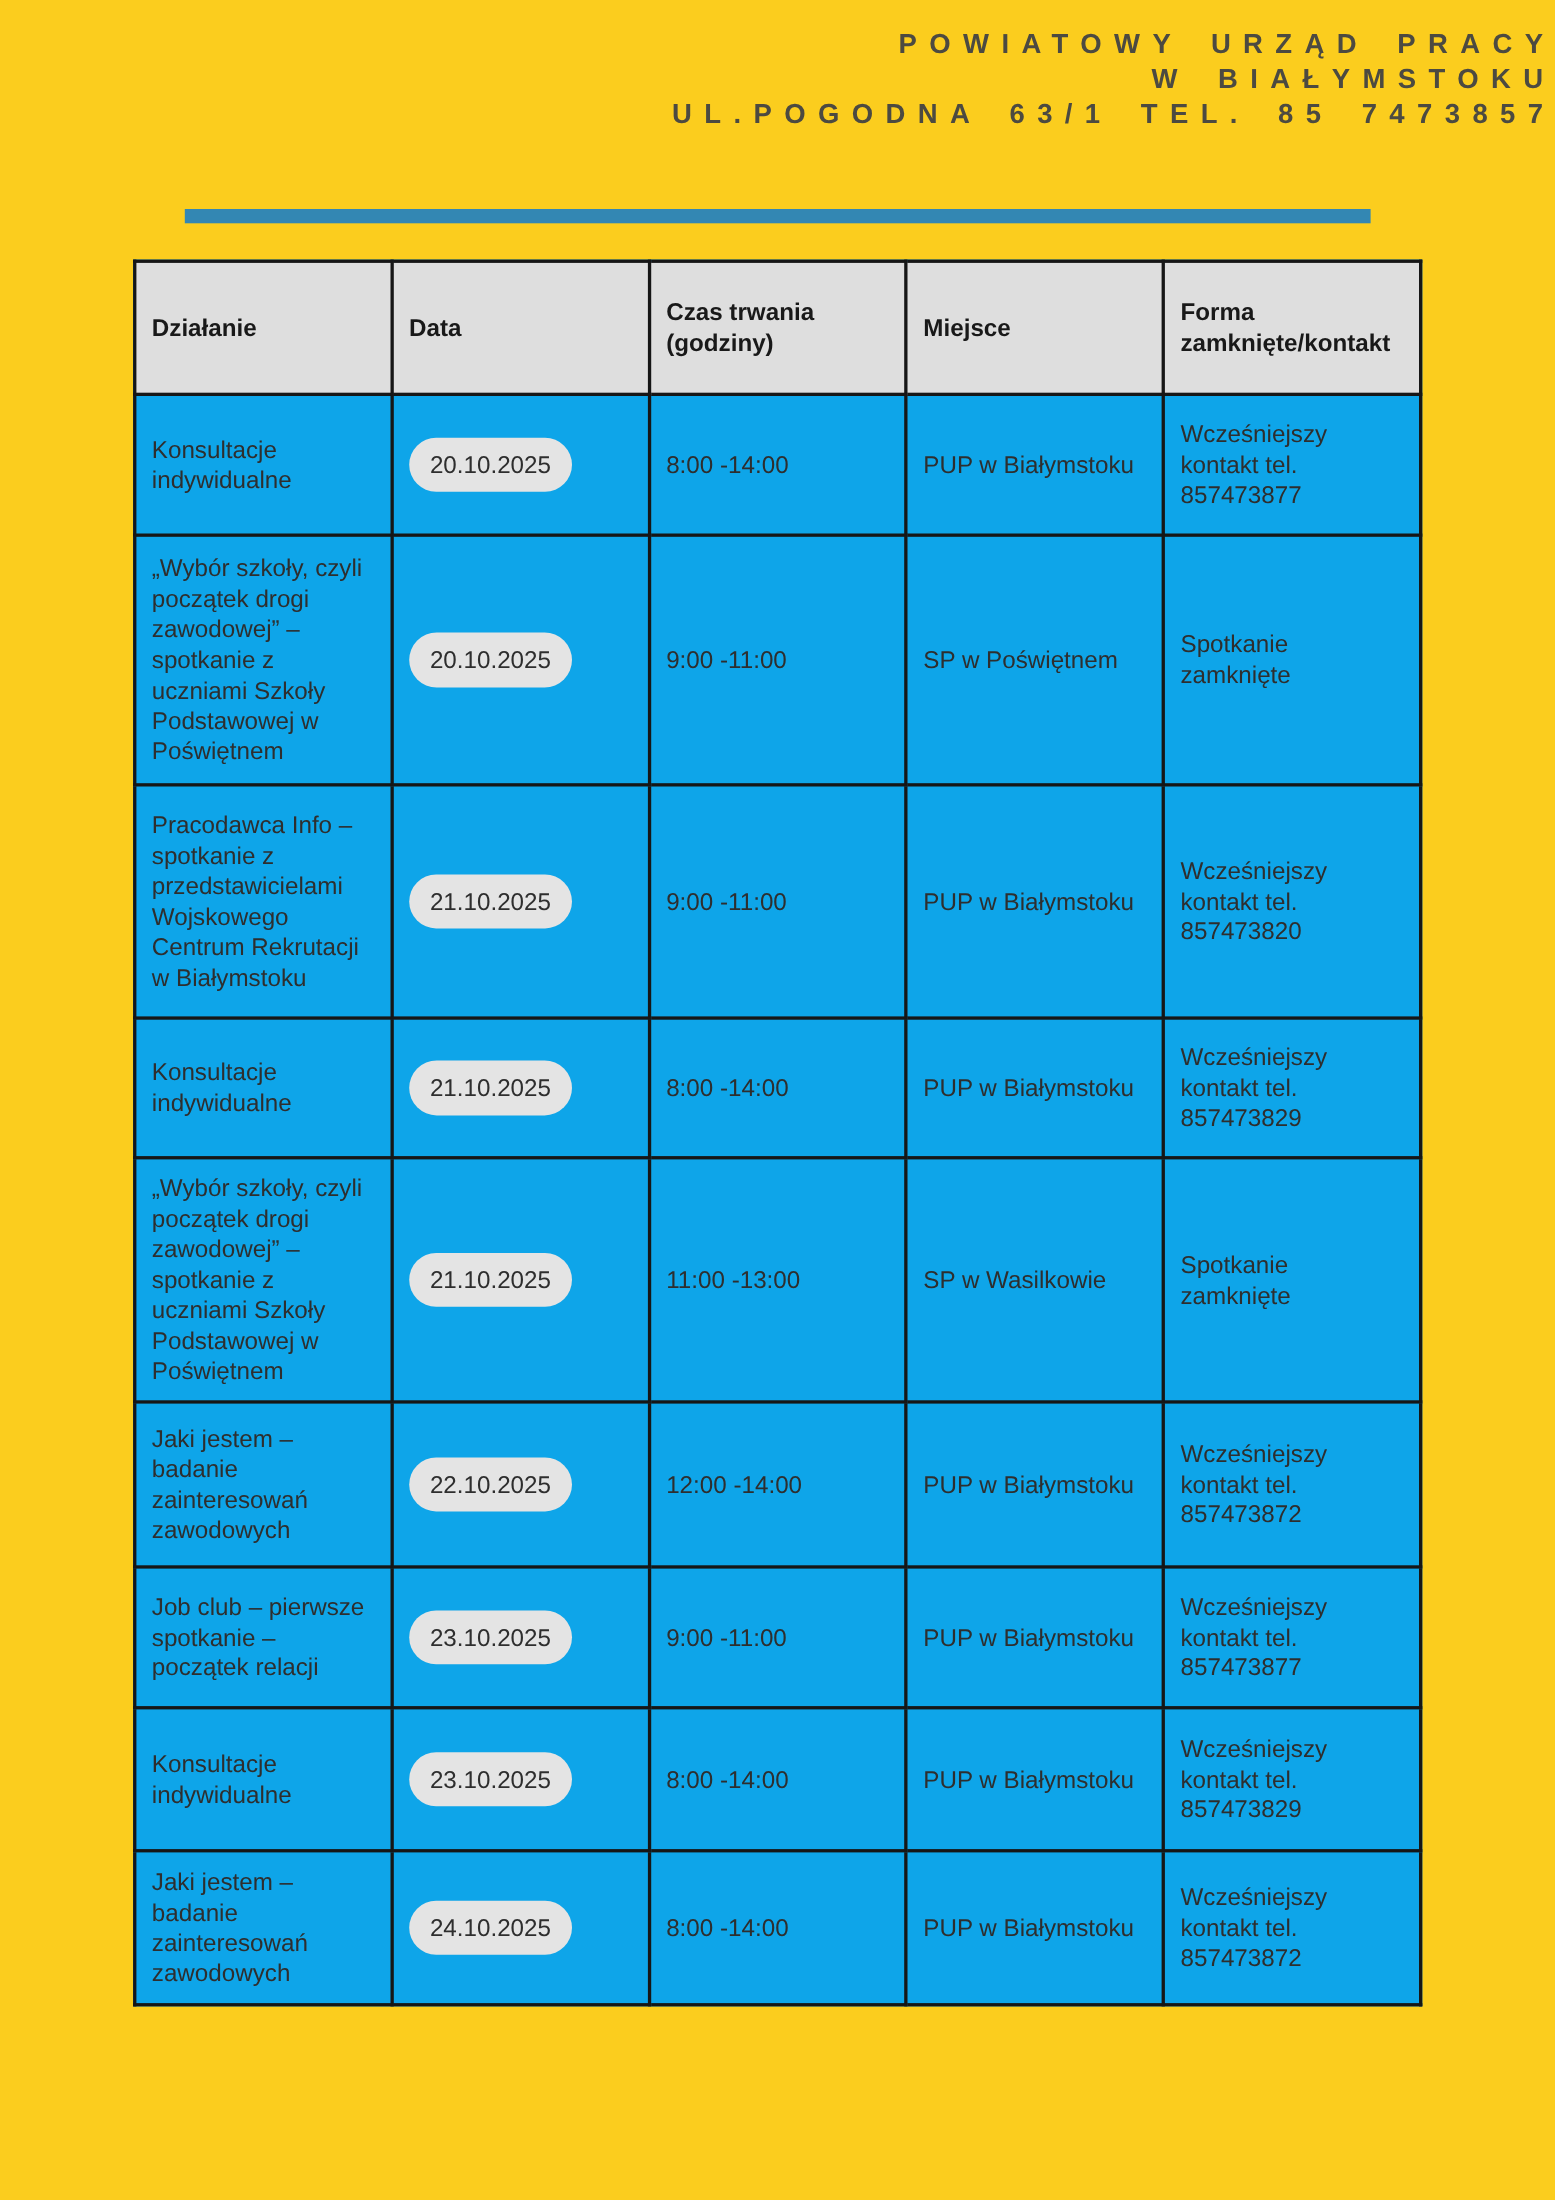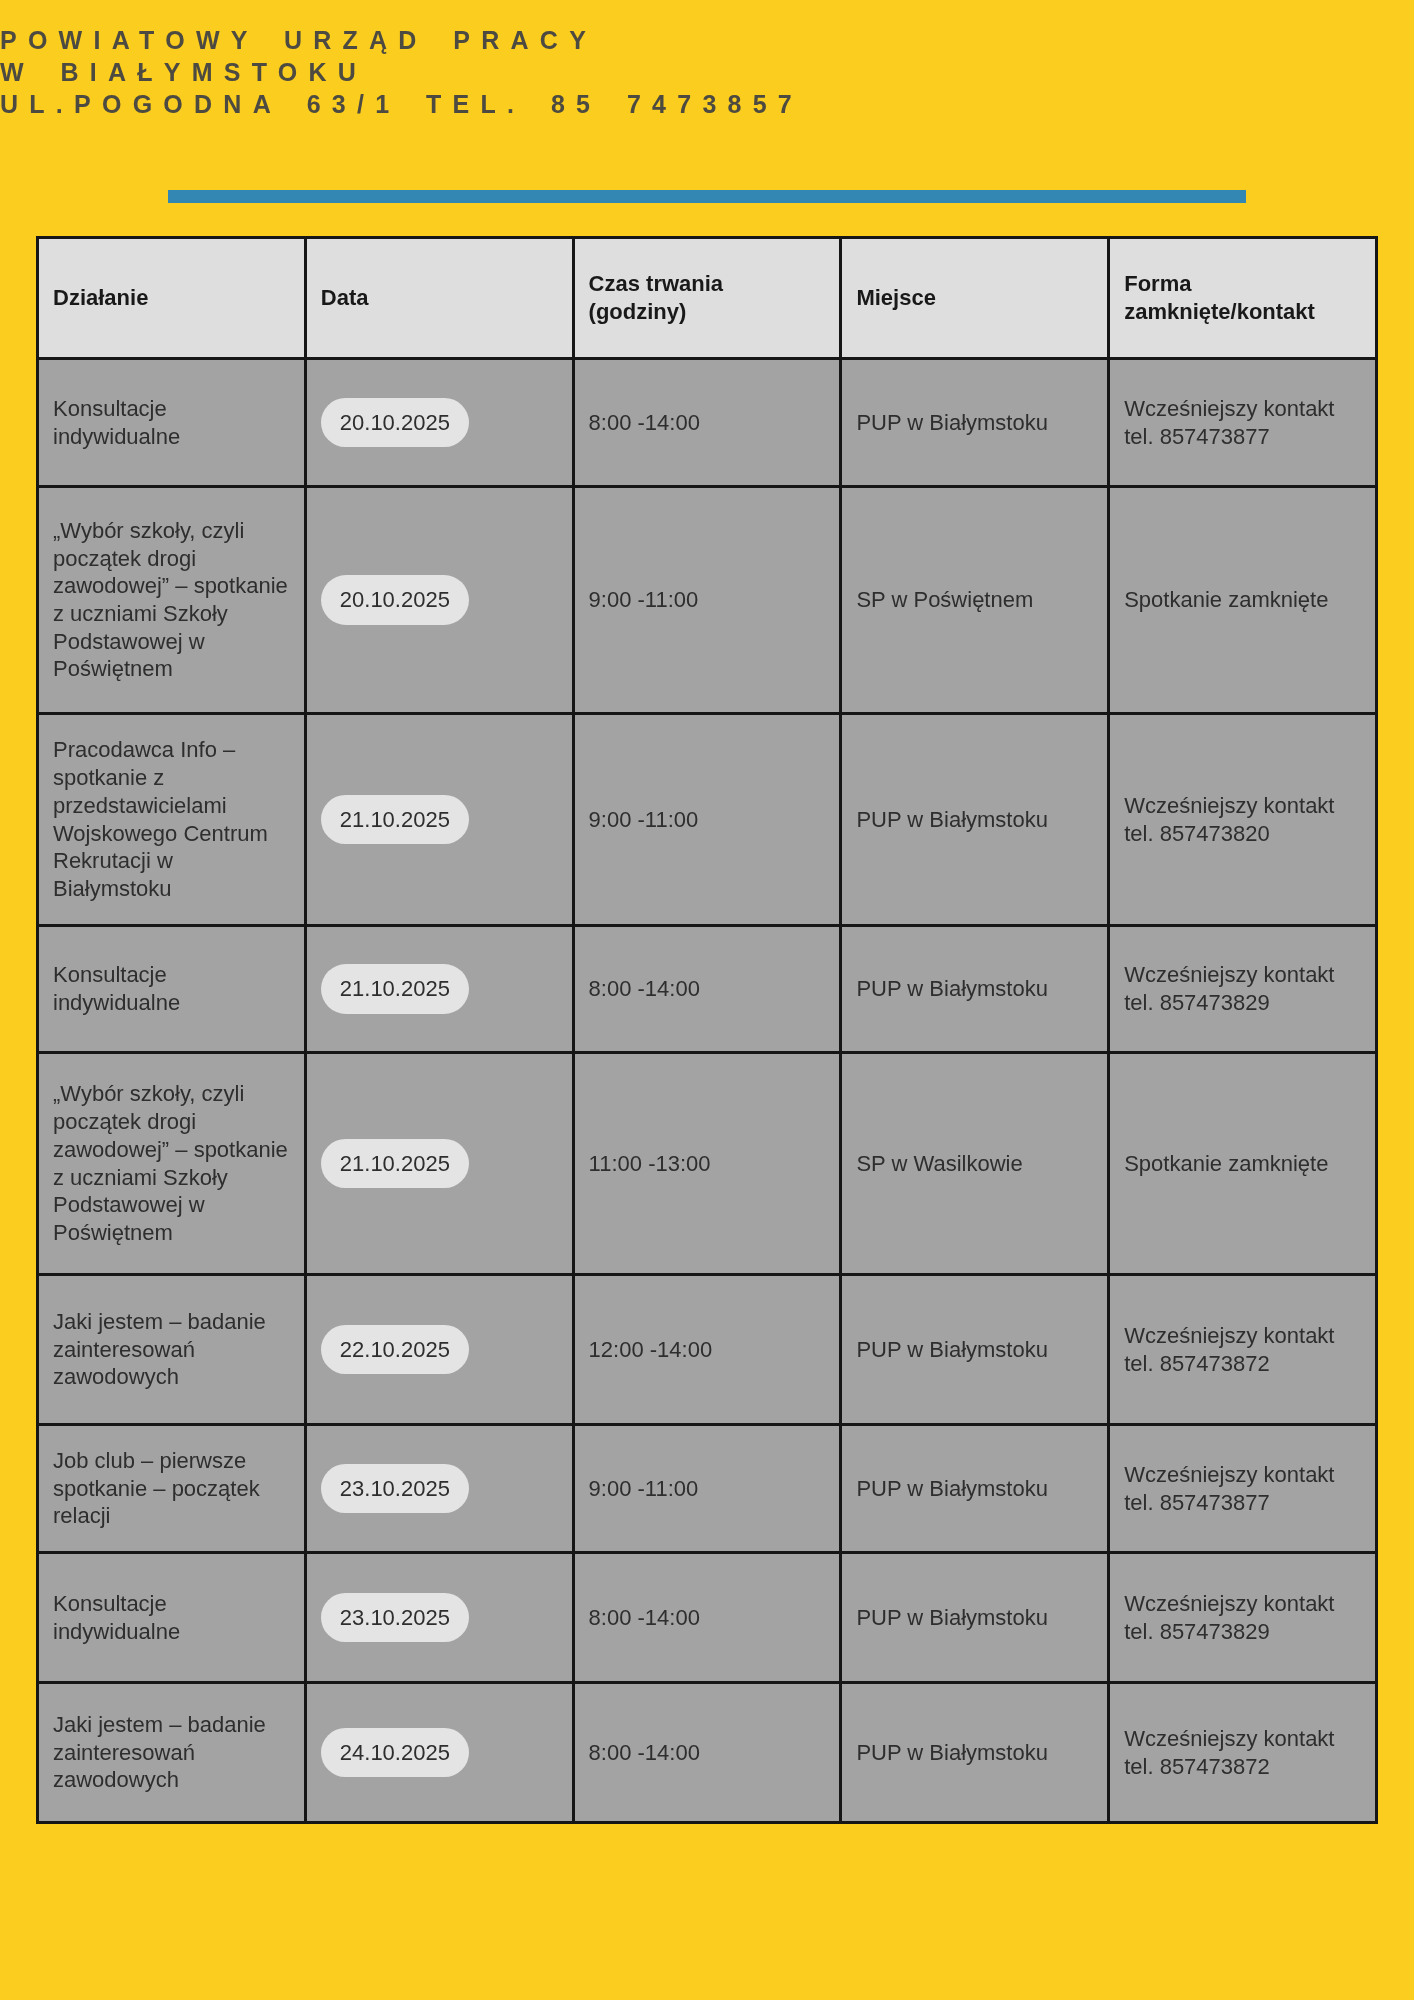--- a/index.html
+++ b/index.html
@@ -13,41 +13,41 @@
     font-family: "Liberation Sans", sans-serif;
   }
   .page {
     position: relative;
     width: 1414px;
     height: 2000px;
     overflow: hidden;
   }
   .top-header {
     padding-top: 24px;
-    text-align: left;
+    text-align: right;
     color: #4C4A41;
     font-weight: 700;
     font-size: 25px;
     line-height: 32px;
     letter-spacing: 0.45em;
     word-spacing: 0.3em;
     text-transform: uppercase;
   }
   .accent-bar {
     width: 1078px;
     height: 13px;
     background: #3387B3;
     margin: 70px auto 0 auto;
   }
   table.schedule {
     border-collapse: collapse;
     table-layout: fixed;
-    width: 1342px;
+    width: 1172px;
     margin: 33px auto 0 auto;
-    background: #a3a3a3;
+    background: #0ea5e9;
   }
   .schedule col { width: 20%; }
   .schedule th, .schedule td {
     border: 3px solid #161616;
     vertical-align: middle;
     text-align: left;
     padding: 10px 14px;
     font-size: 22px;
     line-height: 1.26;
     color: #2E2E2E;

